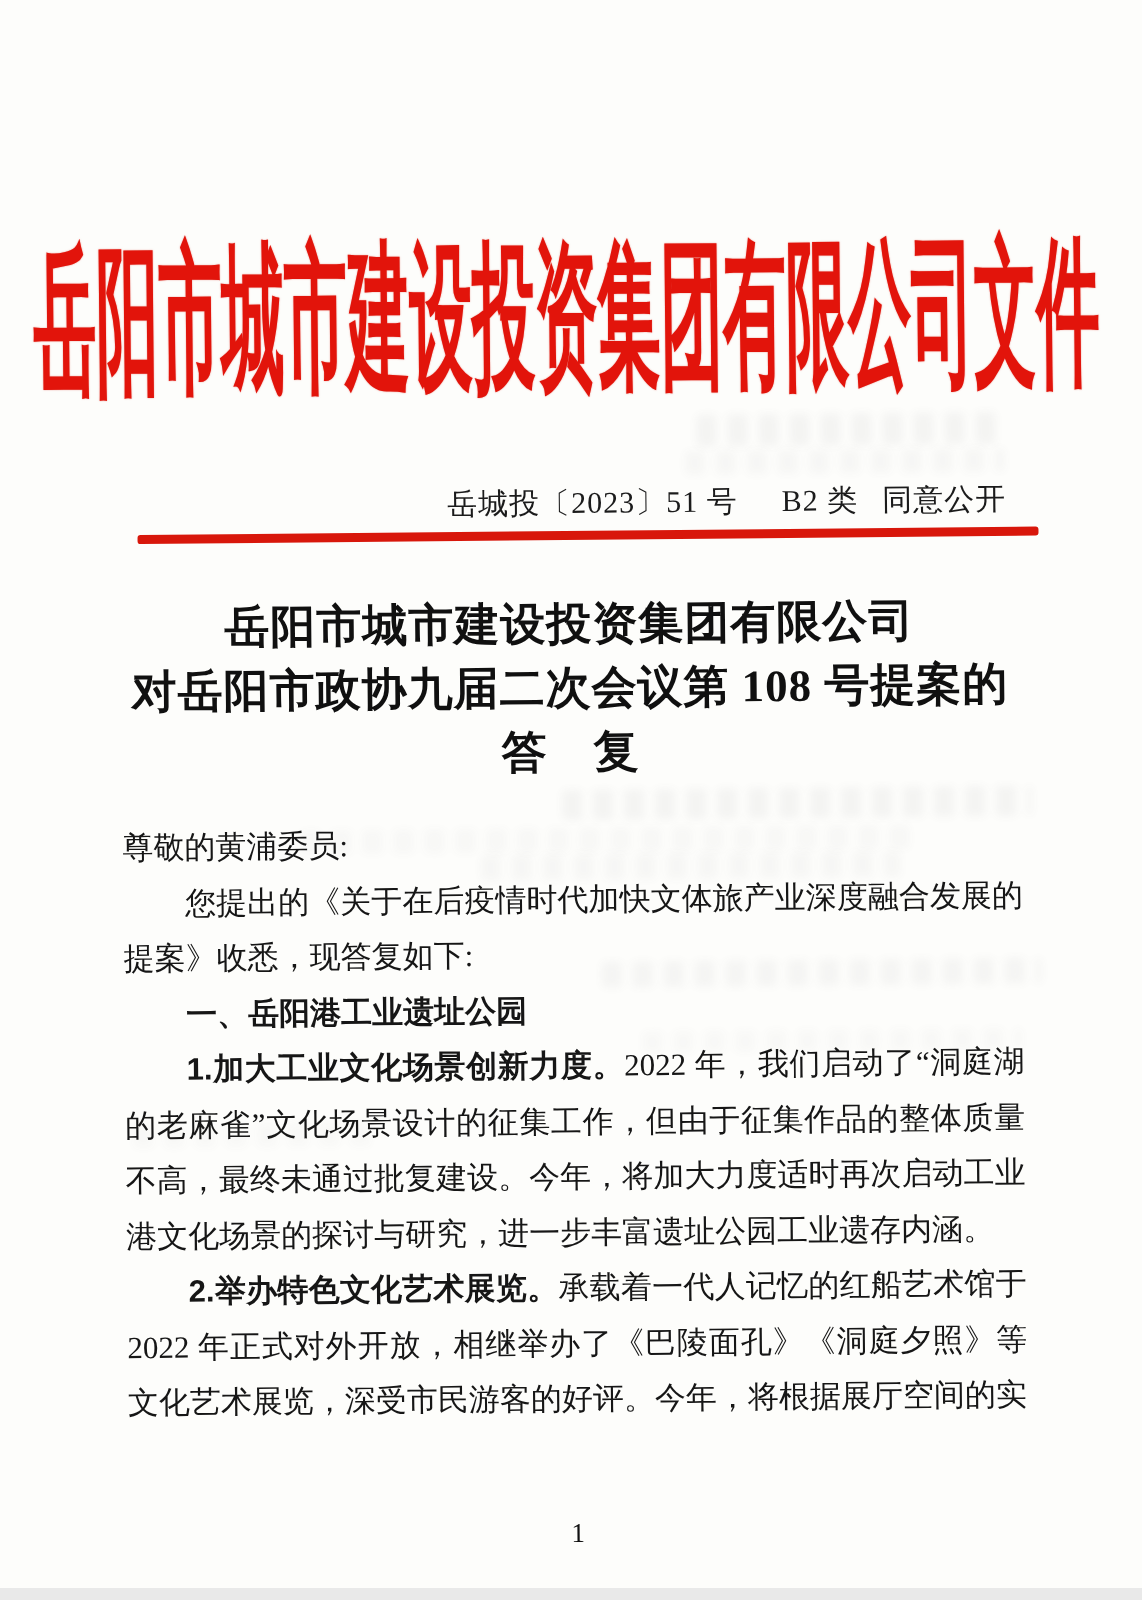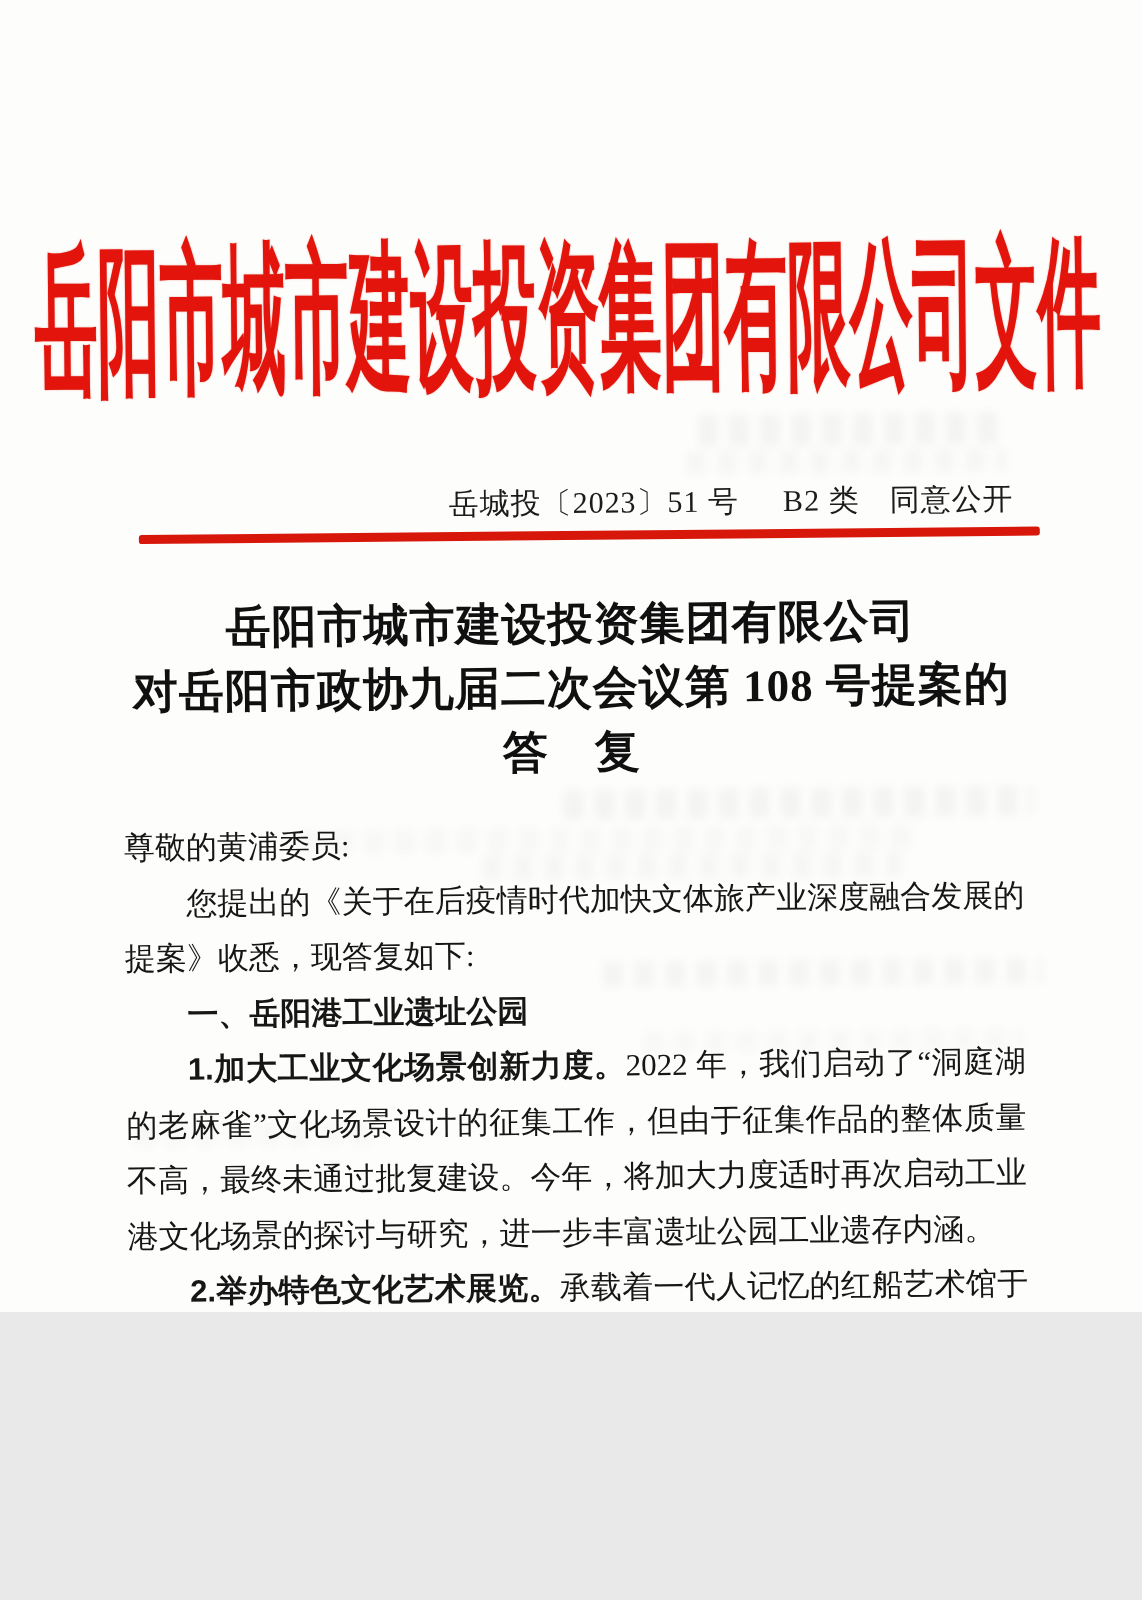--- a/index.html
+++ b/index.html
@@ -1,18 +1,18 @@
 <!DOCTYPE html>
 <html><head>
 <meta charset="utf-8">
 <style>
   html,body{margin:0;padding:0;background:#e9e9e9;}
   .page{
     position:relative;
-    width:1142px;height:1312px;
+    width:1142px;height:1588px;
     margin:0 auto;
     background:#fdfdfb;
     overflow:hidden;
     font-family:"Liberation Serif","DejaVu Serif",serif;
     color:#151515;
   }
   
   .scan-rotate{
     position:absolute;inset:0;
     transform:rotate(-0.55deg);
@@ -30,21 +30,21 @@
     transform-origin:50% 0;
     text-shadow:0 0 1px rgba(210,25,12,.55);
   }
   .docline{
     position:absolute;top:483px;left:450px;
     display:flex;align-items:baseline;
     font-size:30px;letter-spacing:1px;
     white-space:nowrap;color:#1b1b1b;
   }
   .docline .docnum{margin-right:44px;}
-  .docline .doccat{margin-right:30px;}
+  .docline .doccat{margin-right:24px;}
   .red-rule{
     position:absolute;left:140px;top:531px;
     width:901px;height:9px;
     background:#d8170b;border-radius:3px;
   }
   .title{
     position:absolute;top:592px;left:0;width:100%;
     text-align:center;
     font-size:45px;font-weight:bold;line-height:64px;
     color:#101010;

